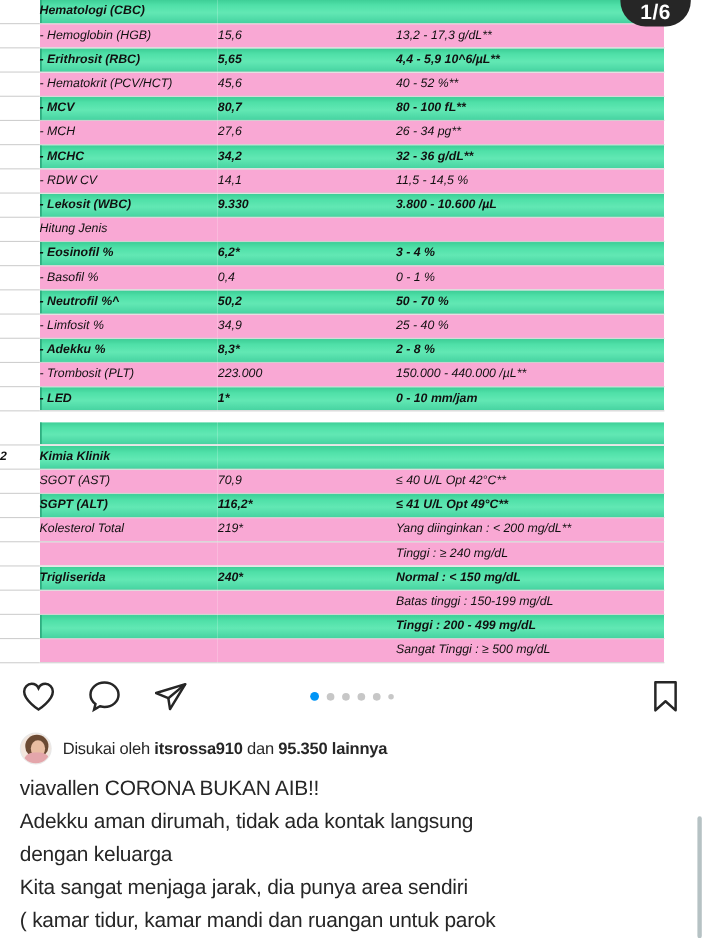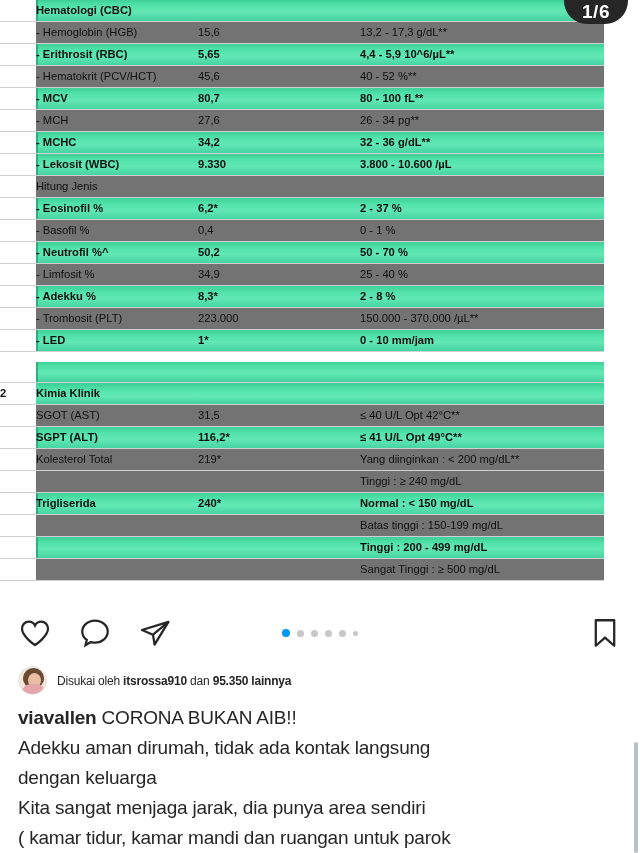--- a/index.html
+++ b/index.html
@@ -33,20 +33,21 @@
     padding-bottom: 1px;
     z-index: 20;
     font-family: "Liberation Sans", sans-serif;
   }
 
   table.lab {
     width: 604px;
     margin-left: 0px;
     border-collapse: collapse;
     table-layout: fixed;
+    font-style: italic;
   }
   table.lab td {
     height: 21px;
     font-size: 11.2px;
     color: #101010;
     vertical-align: middle;
     padding: 0;
     line-height: 21px;
     white-space: nowrap;
     overflow: hidden;
@@ -57,21 +58,21 @@
   col.c-ref   { width: 244px; }
 
   tr.row { }
   tr.row > td { border-bottom: 1px solid #cfcfcf; }
   
   tr.green > td.cell-num { background: #ffffff; }
   tr.green > td:not(.cell-num) {
     background: linear-gradient(180deg,#3ecf97 0%, #4fe0a8 22%, #62e8b4 55%, #45d2a0 100%);
   }
   tr.green > td.cell-name { box-shadow: inset 2px 0 0 #2fae80; }
-  tr.white > td:not(.cell-num) { background: #737373; margin-left: 27px; }
+  tr.white > td:not(.cell-num) { background: #f9a8d4; margin-left: 27px; }
 
   tr.section > td { height: 22px; font-weight: bold; }
   tr.section > td:not(.cell-num) {
     background: linear-gradient(180deg,#3ecf97 0%, #51e2aa 30%, #63e9b5 60%, #43d09e 100%);
   }
   tr.section > td.cell-num { background:#ffffff; font-weight:bold; }
 
   tr.spacer > td { height: 10px; background: #ffffff !important; border-bottom: none; box-shadow:none; }
 
   td.cell-num  { padding-left: 6px; font-size: 11px; }
@@ -124,37 +125,37 @@
     position:absolute; left:9px; top:6px; width:13px; height:15px;
     border-radius: 50%;
     background:#e9bda2;
   }
   .avatar .body {
     position:absolute; left:2px; bottom:0; width:25px; height:10px;
     border-radius: 12px 12px 0 0;
     background:#e4a6ab;
   }
   .likes-text {
-    font-size: 12px;
+    font-size: 15px;
     color: #262626;
     letter-spacing: -0.2px;
     white-space: nowrap;
   }
   .likes-text b { font-weight: bold; }
 
   
   .caption {
     padding: 6px 18px 0 18px;
     font-size: 19px;
     line-height: 30px;
     color: #262626;
     letter-spacing: -0.2px;
     overflow: hidden;
   }
-  .caption .user { font-weight: bold; }
+  .caption .user { font-weight: normal; }
 
   
   .scrollbar {
     position: absolute;
     right: 2px;
     top: 742px;
     width: 4px;
     height: 111px;
     background: #b6c2c4;
     border-radius: 2px;
@@ -212,37 +213,43 @@
             <td class="cell-name">- MCH</td>
             <td class="cell-val">27,6</td>
             <td class="cell-ref">26 - 34  pg**</td>
           </tr>
           <tr class="row green">
             <td class="cell-num bold"></td>
             <td class="cell-name bold">- MCHC</td>
             <td class="cell-val bold">34,2</td>
             <td class="cell-ref bold">32 - 36 g/dL**</td>
           </tr>
+          <tr class="row white">
+            <td class="cell-num bold"></td>
+            <td class="cell-name">- RDW CV</td>
+            <td class="cell-val">14,1</td>
+            <td class="cell-ref">11,5 - 14,5 %</td>
+          </tr>
           <tr class="row green">
             <td class="cell-num bold"></td>
             <td class="cell-name bold">- Lekosit (WBC)</td>
             <td class="cell-val bold">9.330</td>
             <td class="cell-ref bold">3.800 - 10.600 /µL</td>
           </tr>
           <tr class="row white">
             <td class="cell-num bold"></td>
             <td class="cell-name">Hitung Jenis</td>
             <td class="cell-val"></td>
             <td class="cell-ref"></td>
           </tr>
           <tr class="row green">
             <td class="cell-num bold"></td>
             <td class="cell-name bold">- Eosinofil %</td>
             <td class="cell-val bold">6,2*</td>
-            <td class="cell-ref bold">2 - 37 %</td>
+            <td class="cell-ref bold">3 - 4 %</td>
           </tr>
           <tr class="row white">
             <td class="cell-num bold"></td>
             <td class="cell-name">- Basofil %</td>
             <td class="cell-val">0,4</td>
             <td class="cell-ref">0 -  1 %</td>
           </tr>
           <tr class="row green">
             <td class="cell-num bold"></td>
             <td class="cell-name bold">- Neutrofil %^</td>
@@ -258,21 +265,21 @@
           <tr class="row green">
             <td class="cell-num bold"></td>
             <td class="cell-name bold">- Adekku %</td>
             <td class="cell-val bold">8,3*</td>
             <td class="cell-ref bold">2 - 8 %</td>
           </tr>
           <tr class="row white">
             <td class="cell-num bold"></td>
             <td class="cell-name">- Trombosit (PLT)</td>
             <td class="cell-val">223.000</td>
-            <td class="cell-ref">150.000 - 370.000 /µL**</td>
+            <td class="cell-ref">150.000 - 440.000 /µL**</td>
           </tr>
           <tr class="row green">
             <td class="cell-num bold"></td>
             <td class="cell-name bold">- LED</td>
             <td class="cell-val bold">1*</td>
             <td class="cell-ref bold">0 - 10 mm/jam</td>
           </tr>
           <tr class="row spacer">
             <td class="cell-num bold"></td>
             <td class="cell-name"></td>
@@ -287,21 +294,21 @@
           </tr>
           <tr class="row section">
             <td class="cell-num bold">2</td>
             <td class="cell-name bold">Kimia Klinik</td>
             <td class="cell-val bold"></td>
             <td class="cell-ref bold"></td>
           </tr>
           <tr class="row white">
             <td class="cell-num bold"></td>
             <td class="cell-name">SGOT (AST)</td>
-            <td class="cell-val">31,5</td>
+            <td class="cell-val">70,9</td>
             <td class="cell-ref">≤ 40 U/L Opt 42°C**</td>
           </tr>
           <tr class="row green">
             <td class="cell-num bold"></td>
             <td class="cell-name bold">SGPT (ALT)</td>
             <td class="cell-val bold">116,2*</td>
             <td class="cell-ref bold">≤ 41 U/L Opt 49°C**</td>
           </tr>
           <tr class="row white">
             <td class="cell-num bold"></td>

